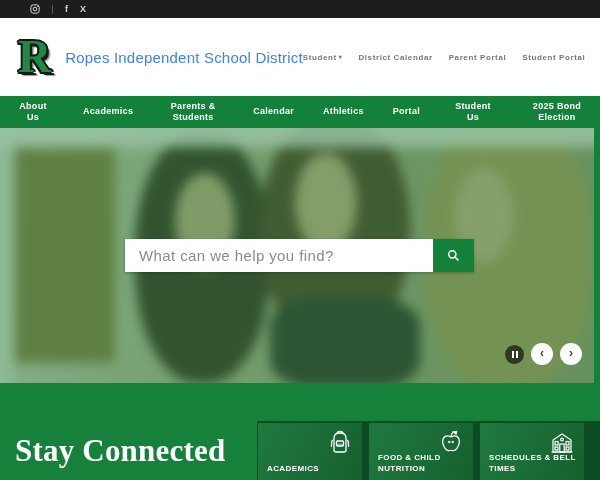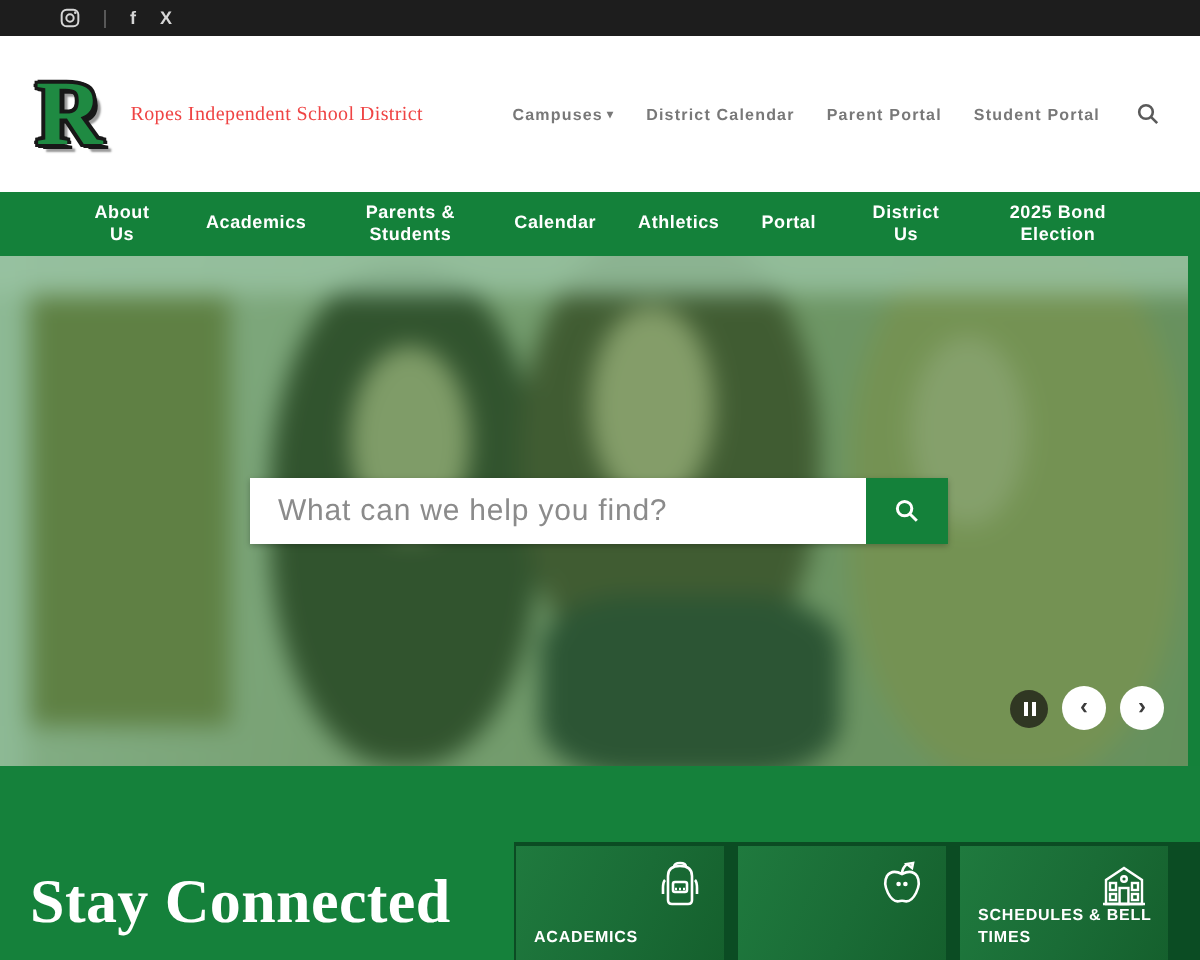--- a/index.html
+++ b/index.html
@@ -16,29 +16,29 @@
   .header{height:78px;background:#ffffff;display:flex;align-items:center;padding:0 20px 0 18px;box-sizing:border-box;}
   .logo{
     font-family:"Liberation Serif",serif;font-weight:bold;font-size:46px;line-height:52px;
     color:#1f8a42;
     text-shadow:-2px 0 #181818,2px 0 #181818,0 -2px #181818,0 2px #181818,
       -1.5px -1.5px #181818,1.5px -1.5px #181818,-1.5px 1.5px #181818,2.5px 2.5px #181818,
       4px 4px 1px #9a9a9a;
     margin-right:14px;user-select:none;
   }
   .district-title{
-    font-family:Liberation Serif, serif;font-size:10px;color:#ef4444;letter-spacing:.2px;white-space:nowrap;
+    font-family:Liberation Sans, sans-serif;font-size:15px;color:#3b82f6;letter-spacing:.2px;white-space:nowrap;
   }
   .header-right{margin-left:auto;display:flex;align-items:center;gap:16px;}
   .header-link{font-size:8px;font-weight:bold;color:#787878;letter-spacing:.6px;white-space:nowrap;cursor:pointer;}
   .caret{font-size:6px;color:#787878;margin-left:2px;vertical-align:1px;}
   .hdr-search{display:flex;align-items:center;cursor:pointer;margin-left:2px;}
   
   .nav{height:32px;background:#14813a;display:flex;align-items:center;justify-content:space-between;
-    padding:0 40px;box-sizing:border-box;}
+    padding:0 12px;box-sizing:border-box;}
   .nav-item{color:#fff;font-size:9px;font-weight:bold;text-align:center;line-height:1.25;
     letter-spacing:.3px;white-space:nowrap;cursor:pointer;}
   .nav-item.wrap2{white-space:normal;}
   .nav-item.w-about{width:42px;}
   .nav-item.w-parents{width:62px;}
   .nav-item.w-contact{width:48px;}
   .nav-item.w-bond{width:62px;}
   
   .hero{position:relative;height:255px;overflow:hidden;background:#a9b18d;}
   .hero-shapes{position:absolute;inset:-15px;filter:blur(6px);}
@@ -96,42 +96,42 @@
   <div class="divider"></div>
   <span class="social-glyph">f</span>
   <span class="social-glyph">X</span>
 </div>
 
 <div class="header">
   <div class="logo">R</div>
   <div class="district-title">Ropes Independent School District</div>
   <div class="header-right">
     <span class="header-link">
-      <span>Campuses</span><span class="caret">▾</span>
+      <span>Student</span><span class="caret">▾</span>
     </span>
     <span class="header-link">District Calendar</span>
     <span class="header-link">Parent Portal</span>
     <span class="header-link">Student Portal</span>
     <span class="hdr-search">
       <svg width="12" height="12" viewBox="0 0 12 12">
         <circle cx="5" cy="5" r="3.4" fill="none" stroke="#5a5a5a" stroke-width="1.3"></circle>
         <line x1="7.6" y1="7.6" x2="10.6" y2="10.6" stroke="#5a5a5a" stroke-width="1.3"></line>
       </svg>
     </span>
   </div>
 </div>
 
 <div class="nav">
   <div class="nav-item wrap2 w-about">About Us</div>
   <div class="nav-item">Academics</div>
   <div class="nav-item wrap2 w-parents">Parents &amp; Students</div>
   <div class="nav-item">Calendar</div>
   <div class="nav-item">Athletics</div>
   <div class="nav-item">Portal</div>
-  <div class="nav-item wrap2 w-contact">District Us</div>
+  <div class="nav-item wrap2 w-contact">Student Us</div>
   <div class="nav-item wrap2 w-bond">2025 Bond Election</div>
 </div>
 
 <div class="hero">
   <div class="hero-shapes">
     <div class="ph-base"></div>
     <div class="ph-wall"></div>
     <div class="ph-box"></div>
     <div class="ph-hair1"></div>
     <div class="ph-face1"></div>
@@ -192,20 +192,21 @@
     <div class="tile">
       <span class="t-icon">
         <svg width="26" height="26" viewBox="0 0 26 26" fill="none" stroke="#ffffff" stroke-width="1.3">
           <path d="M13 8 Q8 5.5 5.5 9 Q3.5 12.5 6 17.5 Q8.5 22.5 12 21.5 Q13 21.2 14 21.5 Q17.5 22.5 20 17.5 Q22.5 12.5 20.5 9 Q18 5.5 13 8 Z"></path>
           <path d="M13 8 Q13 5 15.5 3"></path>
           <path d="M15.5 3 L18.5 2.5 L18 5 Z"></path>
           <circle cx="11.3" cy="13" r="0.5" fill="#fff"></circle>
           <circle cx="14.7" cy="13" r="0.5" fill="#fff"></circle>
         </svg>
       </span>
+      <div class="t-label">FOOD &amp; CHILD NUTRITION</div>
     </div>
 
     <div class="tile">
       <span class="t-icon">
         <svg width="26" height="26" viewBox="0 0 26 26" fill="none" stroke="#ffffff" stroke-width="1.2">
           <path d="M4 23 V11 L13 5 L22 11 V23 Z"></path>
           <path d="M2.5 23 H23.5"></path>
           <rect x="10.8" y="15" width="4.4" height="8"></rect>
           <rect x="6" y="12.5" width="3" height="3.5"></rect>
           <rect x="17" y="12.5" width="3" height="3.5"></rect>

